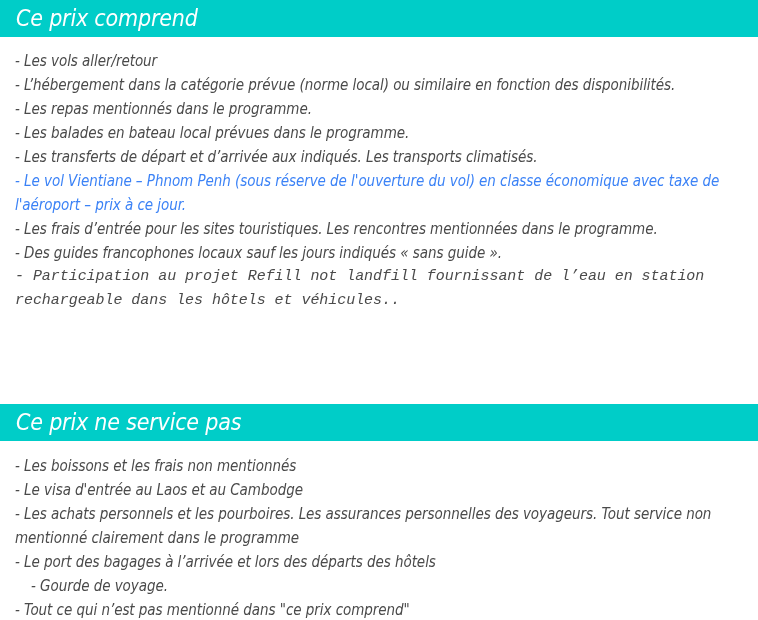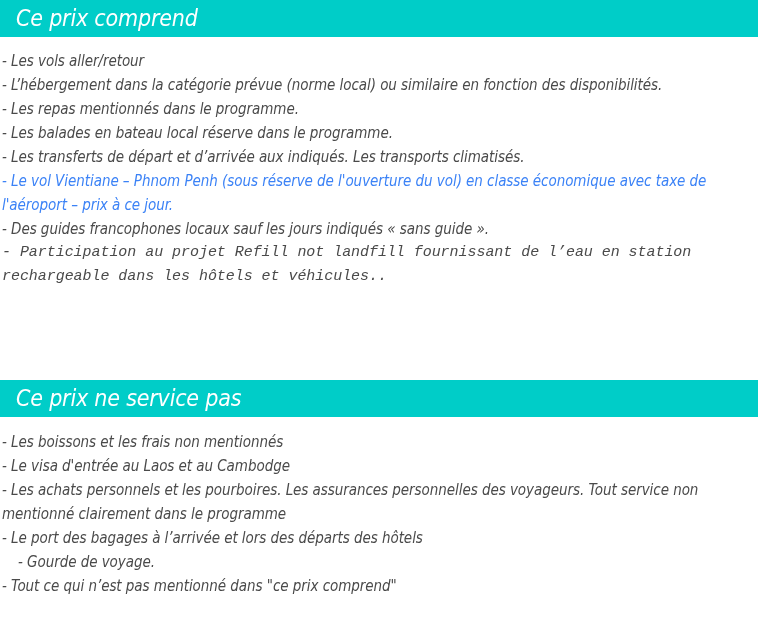--- a/index.html
+++ b/index.html
@@ -36,21 +36,21 @@
     font-size: 23px;
     font-style: italic;
     font-weight: 400;
     line-height: 1;
     letter-spacing: -0.2px;
     white-space: nowrap;
   }
   
   .section-body {
     box-sizing: border-box;
-    padding: 12px 4px 0 2px;
+    padding: 12px 4px 0 15px;
     width: 100%;
   }
   .list-item {
     color: #4a4a4a;
     font-family: "Liberation Sans Narrow", "DejaVu Sans Condensed", "Liberation Sans", sans-serif;
     font-size: 15px;
     font-style: italic;
     line-height: 24px;
     letter-spacing: -0.05px;
     white-space: normal;
@@ -73,23 +73,24 @@
 <div class="page" style="background: rgb(255, 255, 255);">
 
   <div class="section-header" style="background: rgb(0, 205, 200);">
     <span class="section-header-title" style="color: rgb(255, 255, 255);">Ce prix comprend</span>
   </div>
 
   <div class="section-body">
     <p class="list-item" style="color: rgb(74, 74, 74);">- Les vols aller/retour</p>
     <p class="list-item" style="color: rgb(74, 74, 74);">- L’hébergement dans la catégorie prévue (norme local) ou similaire en fonction des disponibilités.</p>
     <p class="list-item" style="color: rgb(74, 74, 74);">- Les repas mentionnés dans le programme.</p>
-    <p class="list-item" style="color: rgb(74, 74, 74);">- Les balades en bateau local réserve dans le programme.</p>
+    <p class="list-item" style="color: rgb(74, 74, 74);">- Les balades en bateau local prévues dans le programme.</p>
     <p class="list-item" style="color: rgb(74, 74, 74);">- Les transferts de départ et d’arrivée aux indiqués. Les transports climatisés.</p>
     <p class="list-item" style="color: #3b82f6;">- Le vol Vientiane – Phnom Penh (sous réserve de l'ouverture du vol) en classe économique avec taxe de l'aéroport – prix à ce jour.</p>
+    <p class="list-item" style="color: rgb(74, 74, 74);">- Les frais d’entrée pour les sites touristiques. Les rencontres mentionnées dans le programme.</p>
     <p class="list-item" style="color: rgb(74, 74, 74);">- Des guides francophones locaux sauf les jours indiqués « sans guide ».</p>
     <p class="list-item" style="color: rgb(74, 74, 74); font-family: Liberation Mono, monospace;">- Participation au projet Refill not landfill fournissant de l’eau en station rechargeable dans les hôtels et véhicules..</p>
   </div>
 
   <div class="section-gap"></div>
 
   <div class="section-header" style="background: rgb(0, 205, 200);">
     <span class="section-header-title" style="color: rgb(255, 255, 255);">Ce prix ne service pas</span>
   </div>
 

